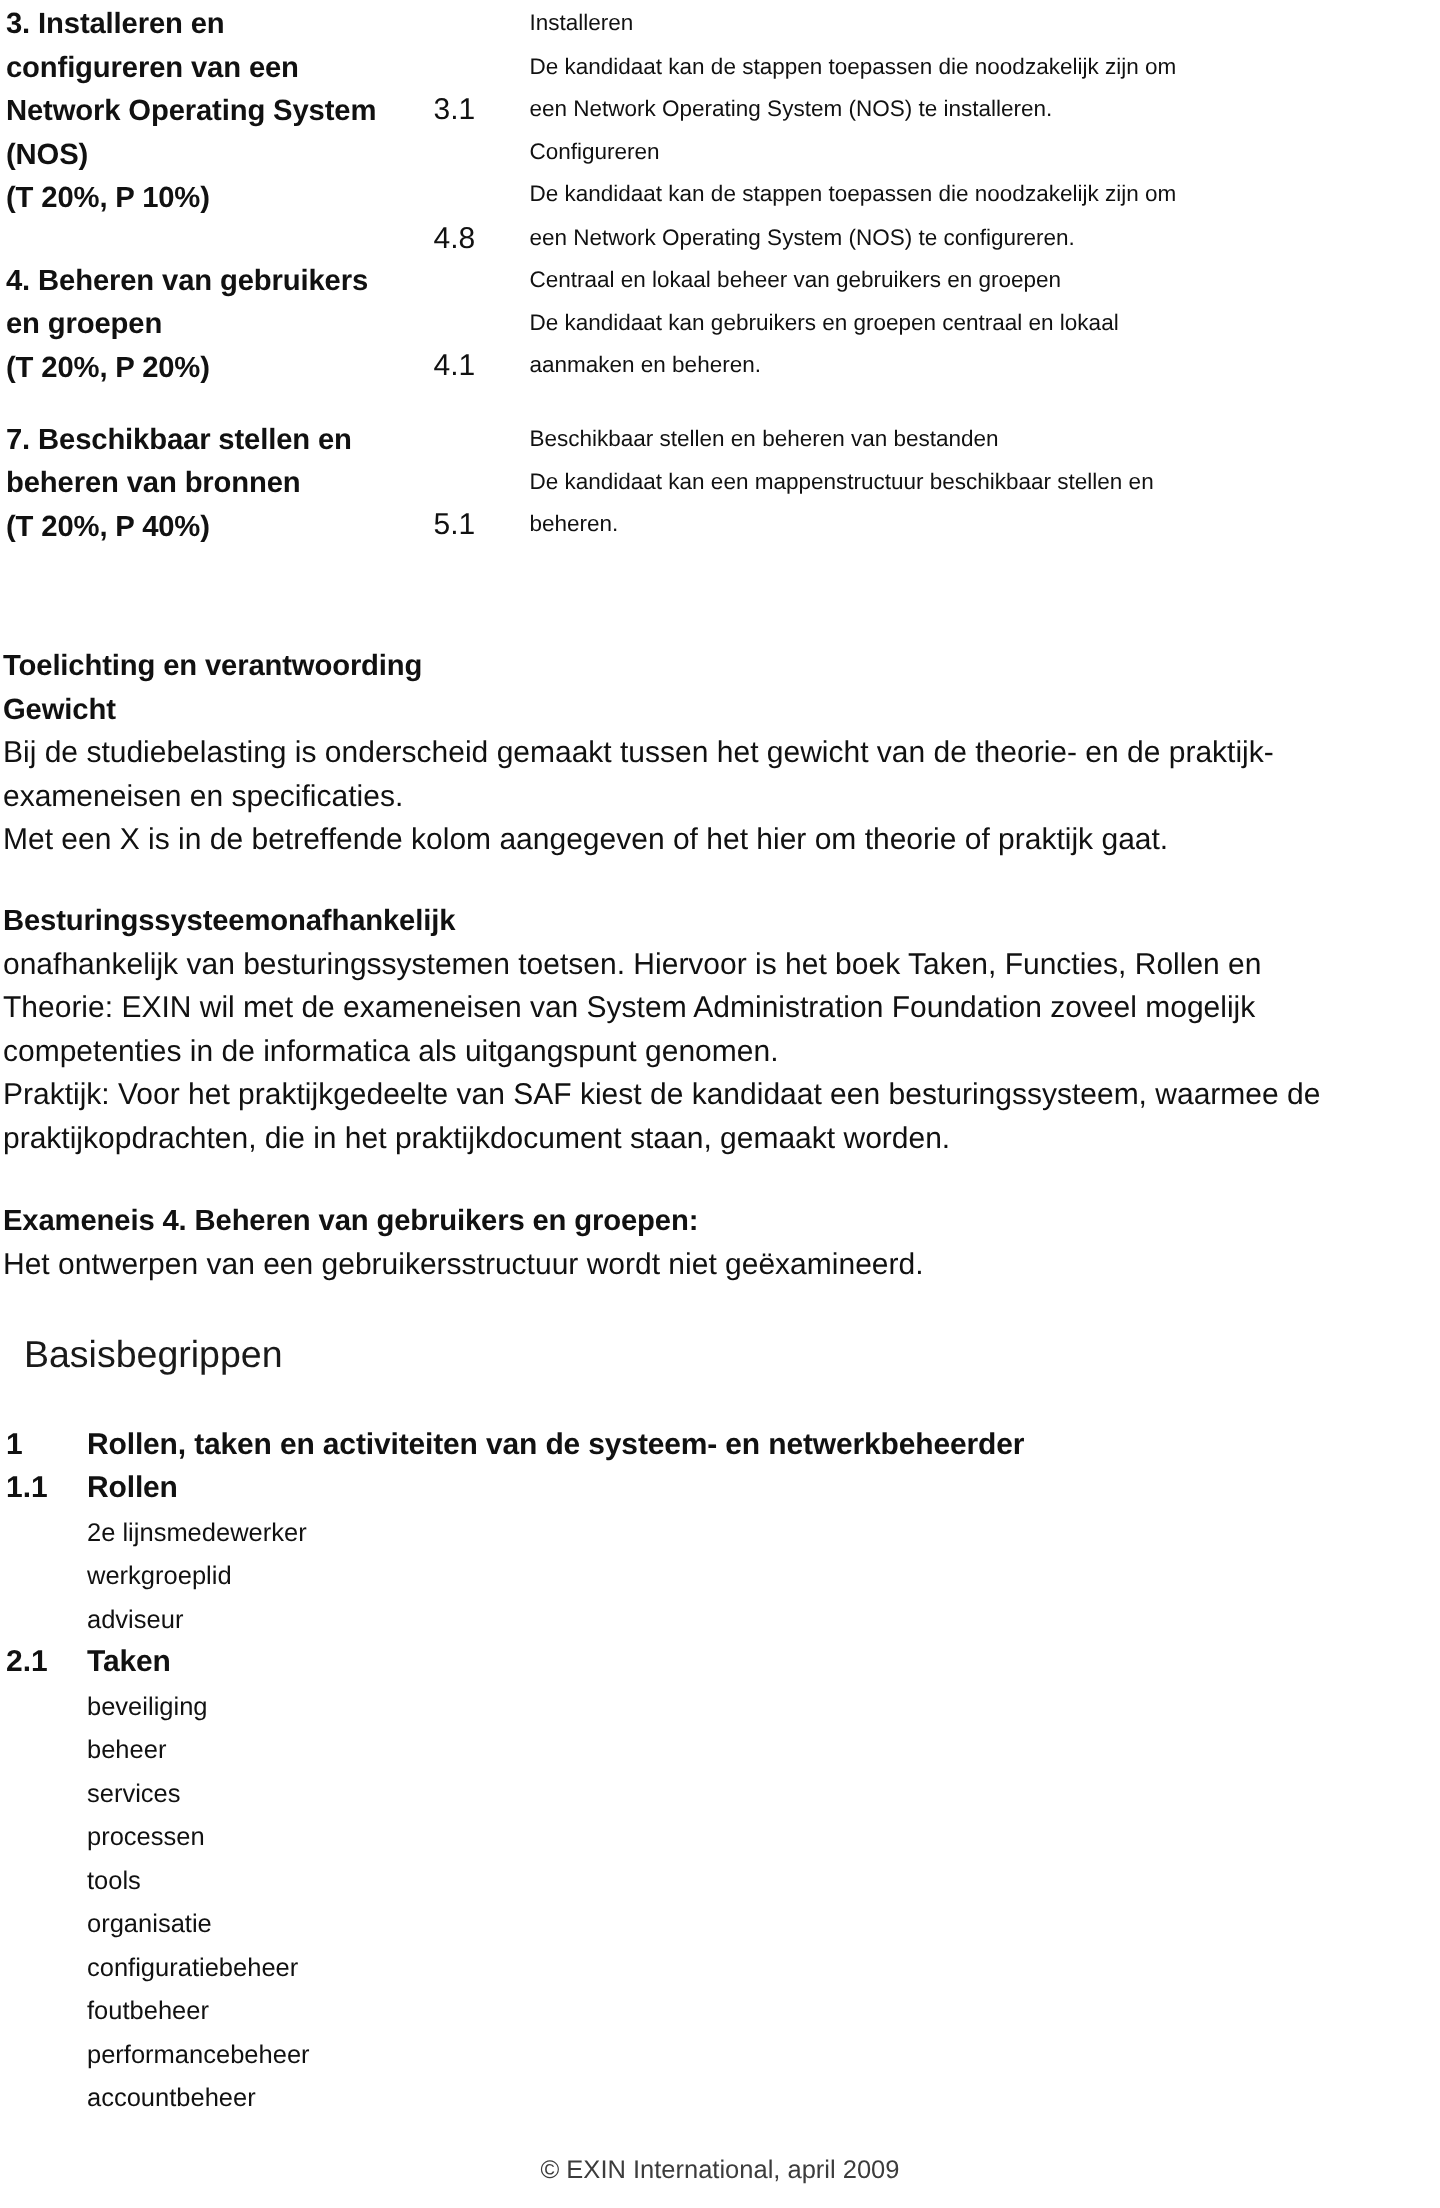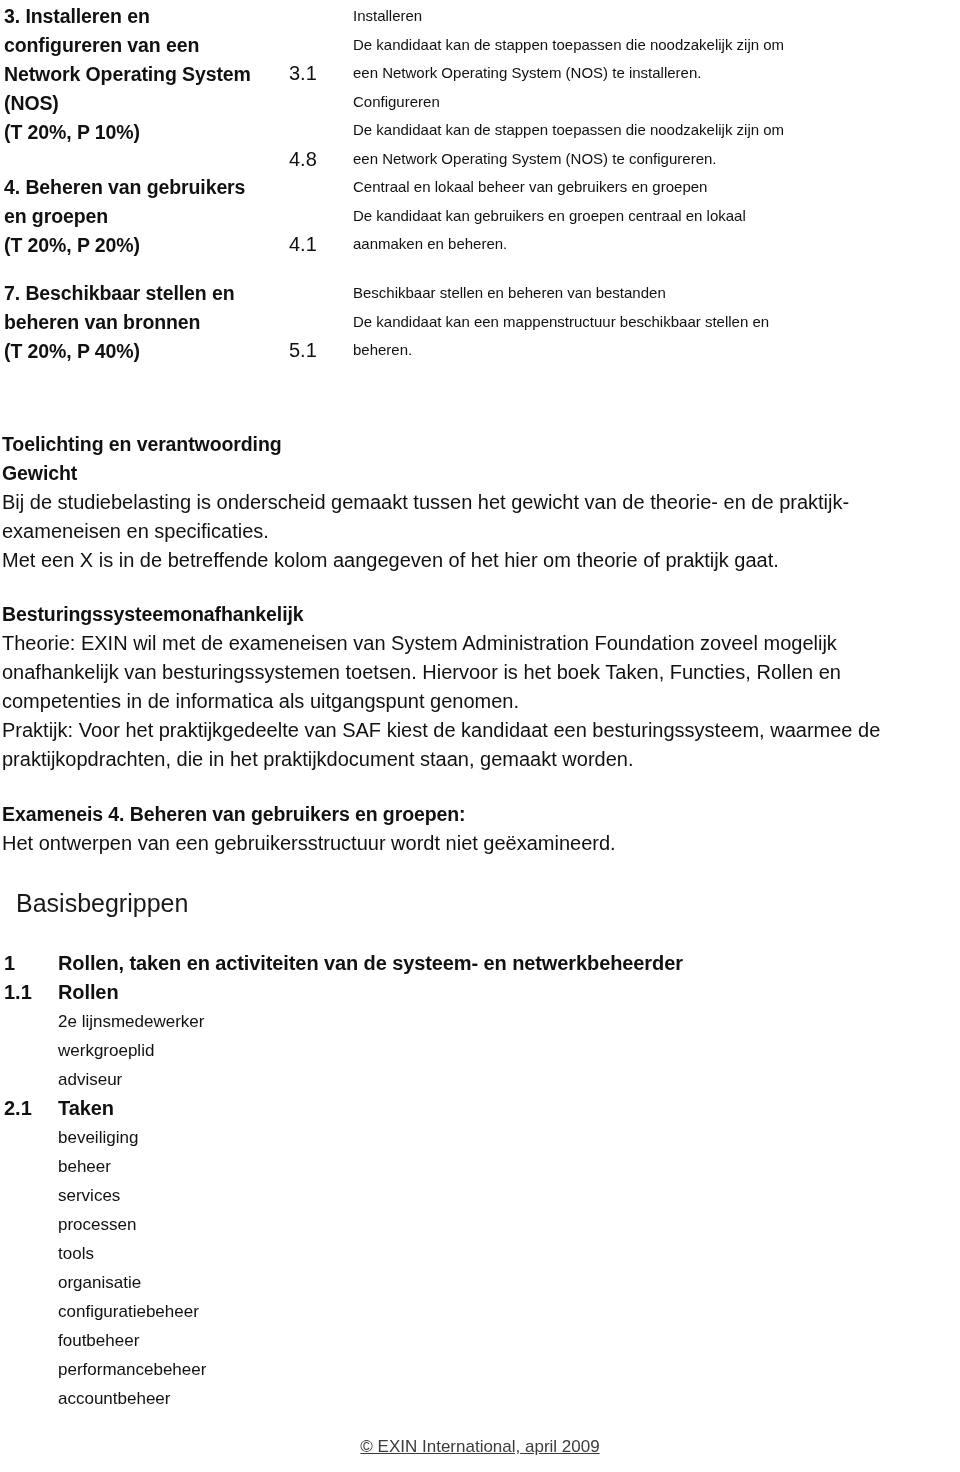--- a/index.html
+++ b/index.html
@@ -131,21 +131,20 @@
   
   .footer {
     position: absolute;
     left: 0;
     top: 1436px;
     width: 960px;
     text-align: center;
     font-size: 17px;
     line-height: 22px;
     color: #3c3c3c;
-    text-decoration: underline;
   }
 </style>
 </head>
 <body>
 
 <div class="page">
 
   <div class="req-table">
 
     <div class="req-row">
@@ -221,22 +220,22 @@
     <div class="para">
       <span class="para-line">Bij de studiebelasting is onderscheid gemaakt tussen het gewicht van de theorie- en de praktijk-</span>
       <span class="para-line">exameneisen en specificaties.</span>
       <span class="para-line">Met een X is in de betreffende kolom aangegeven of het hier om theorie of praktijk gaat.</span>
     </div>
   </div>
 
   <div class="section" style="top:600px;">
     <div class="h-bold">Besturingssysteemonafhankelijk</div>
     <div class="para">
+      <span class="para-line">onafhankelijk van besturingssystemen toetsen. Hiervoor is het boek Taken, Functies, Rollen en</span>
       <span class="para-line">Theorie: EXIN wil met de exameneisen van System Administration Foundation zoveel mogelijk</span>
-      <span class="para-line">onafhankelijk van besturingssystemen toetsen. Hiervoor is het boek Taken, Functies, Rollen en</span>
       <span class="para-line">competenties in de informatica als uitgangspunt genomen.</span>
       <span class="para-line">Praktijk: Voor het praktijkgedeelte van SAF kiest de kandidaat een besturingssysteem, waarmee de</span>
       <span class="para-line">praktijkopdrachten, die in het praktijkdocument staan, gemaakt worden.</span>
     </div>
   </div>
 
   <div class="section" style="top:800px;">
     <div class="h-bold">Exameneis 4. Beheren van gebruikers en groepen:</div>
     <div class="para">
       <span class="para-line">Het ontwerpen van een gebruikersstructuur wordt niet geëxamineerd.</span>

